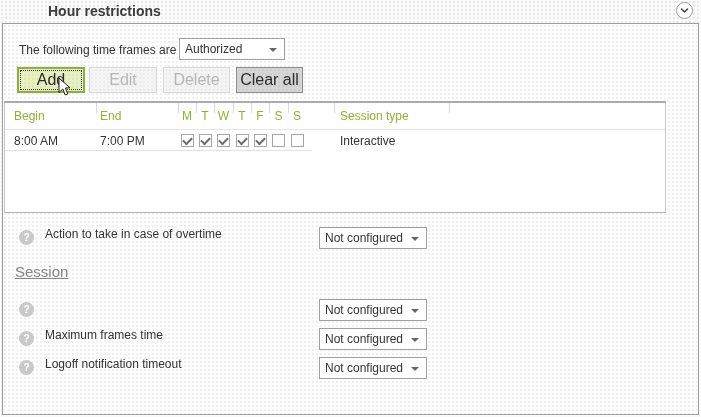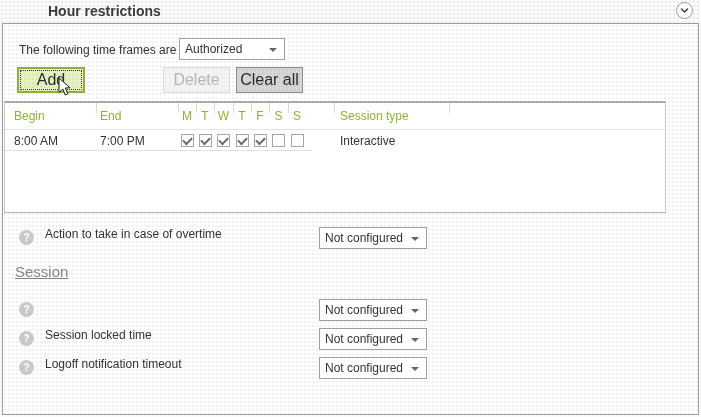--- a/index.html
+++ b/index.html
@@ -101,20 +101,21 @@
 
   <div class="panel">
 
     <div class="tf-label">The following time frames are</div>
     <div class="combo combo-tf">
       <span class="combo-val">Authorized</span>
       <span class="combo-arrow"></span>
     </div>
 
     <div class="btn btn-add">Add</div>
+    <div class="btn btn-disabled btn-edit">Edit</div>
     <div class="btn btn-disabled btn-delete">Delete</div>
     <div class="btn btn-clear">Clear all</div>
 
     <svg class="cursor-gfx" viewBox="0 0 14 20">
       <path d="M1,1 L1,15.5 L4.8,12 L7.2,18 L9.8,16.9 L7.4,11 L12,10.8 Z" fill="#ffffff" stroke="#1a1a1a" stroke-width="1"></path>
     </svg>
 
     <div class="grid">
       <div class="grid-header">
         <div class="c-begin">Begin</div>
@@ -172,21 +173,21 @@
     <div class="field-row row-s1">
       <div class="q-icon">?</div>
       <div class="combo">
         <span class="combo-val">Not configured</span>
         <span class="combo-arrow"></span>
       </div>
     </div>
 
     <div class="field-row row-s2">
       <div class="q-icon">?</div>
-      <div class="field-label">Session locked time</div>
+      <div class="field-label">Maximum frames time</div>
       <div class="combo">
         <span class="combo-val">Not configured</span>
         <span class="combo-arrow"></span>
       </div>
     </div>
 
     <div class="field-row row-s3">
       <div class="q-icon">?</div>
       <div class="field-label">Logoff notification timeout</div>
       <div class="combo">

